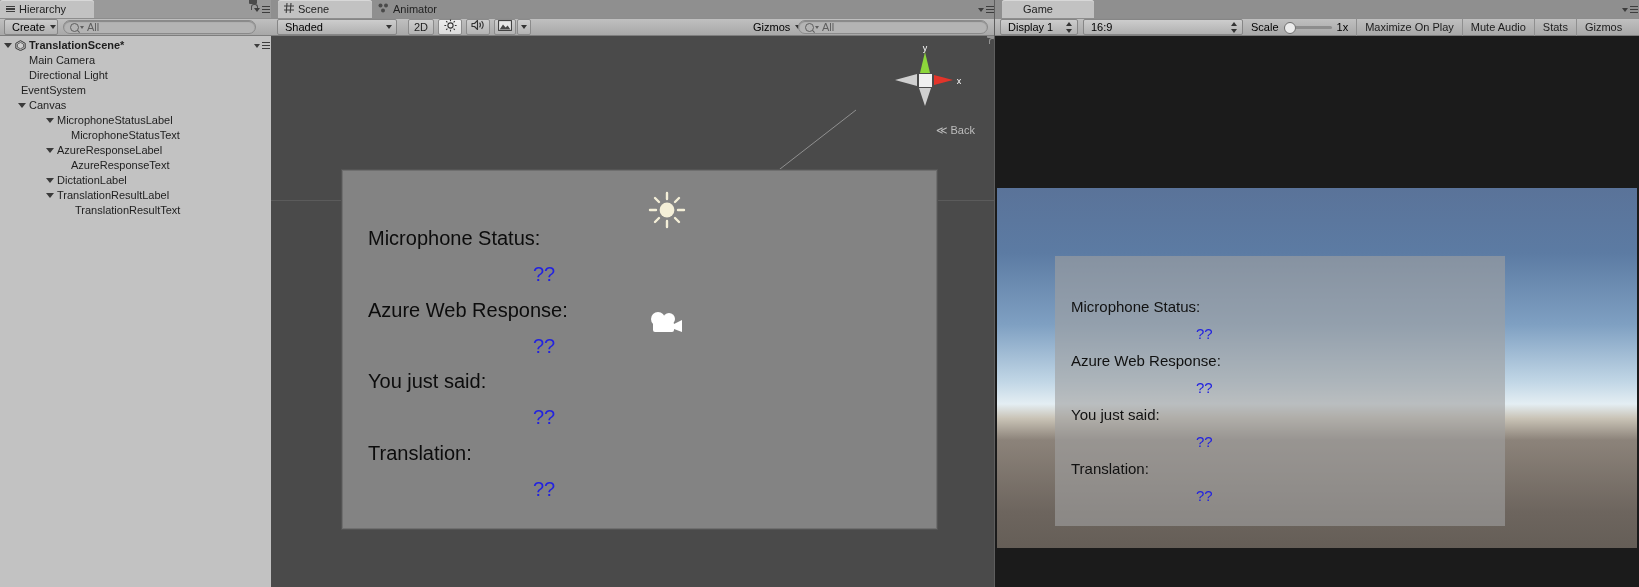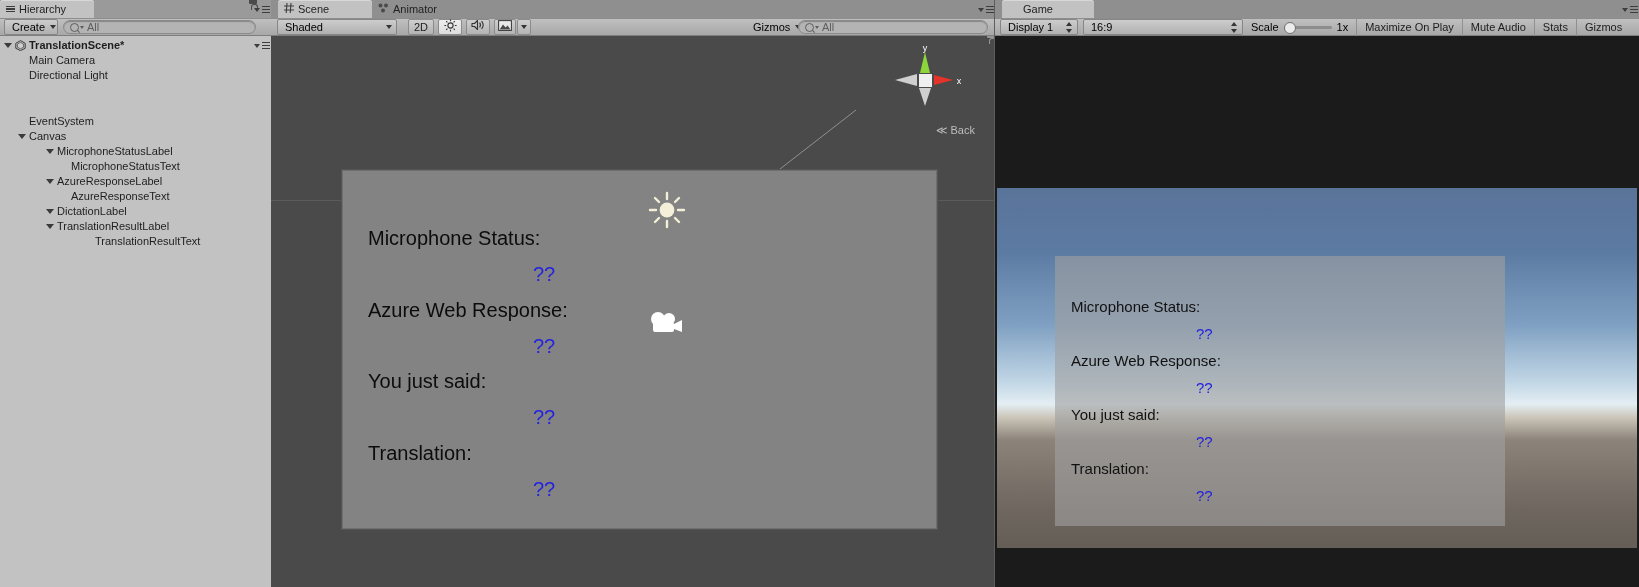--- a/index.html
+++ b/index.html
@@ -400,21 +400,21 @@
       </div>
       <div id="hierarchy-items">
           <div class="hrow" style="padding-left: 18px;">
             <span class="tri hidden"></span>
             <span>Main Camera</span>
           </div>
           <div class="hrow" style="padding-left: 18px;">
             <span class="tri hidden"></span>
             <span>Directional Light</span>
           </div>
-          <div class="hrow" style="padding-left: 18px; margin-top: 31px;">
+          <div class="hrow" style="padding-left: 10px;">
             <span class="tri hidden"></span>
             <span>EventSystem</span>
           </div>
           <div class="hrow" style="padding-left: 18px;">
             <span class="tri"></span>
             <span>Canvas</span>
           </div>
           <div class="hrow" style="padding-left: 46px;">
             <span class="tri"></span>
             <span>MicrophoneStatusLabel</span>
@@ -432,21 +432,21 @@
             <span>AzureResponseText</span>
           </div>
           <div class="hrow" style="padding-left: 46px;">
             <span class="tri"></span>
             <span>DictationLabel</span>
           </div>
           <div class="hrow" style="padding-left: 46px;">
             <span class="tri"></span>
             <span>TranslationResultLabel</span>
           </div>
-          <div class="hrow" style="padding-left: 84px;">
+          <div class="hrow" style="padding-left: 64px;">
             <span class="tri hidden"></span>
             <span>TranslationResultText</span>
           </div>
         </div>
     </div>
   </div>
 
   <div class="vsplit" style="left:271px;"></div>
 
   <div class="panel" id="scene">

